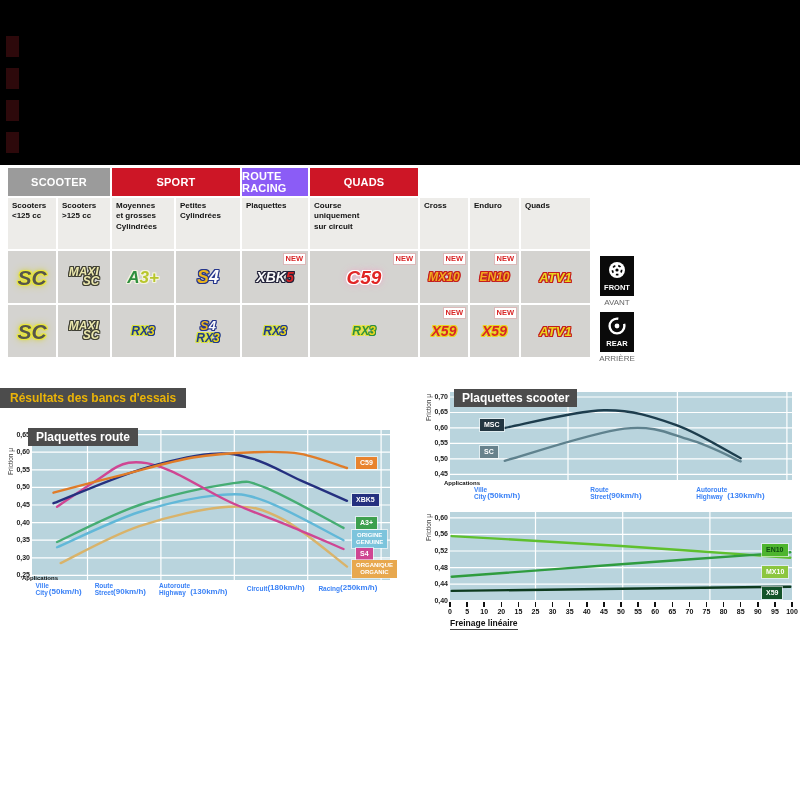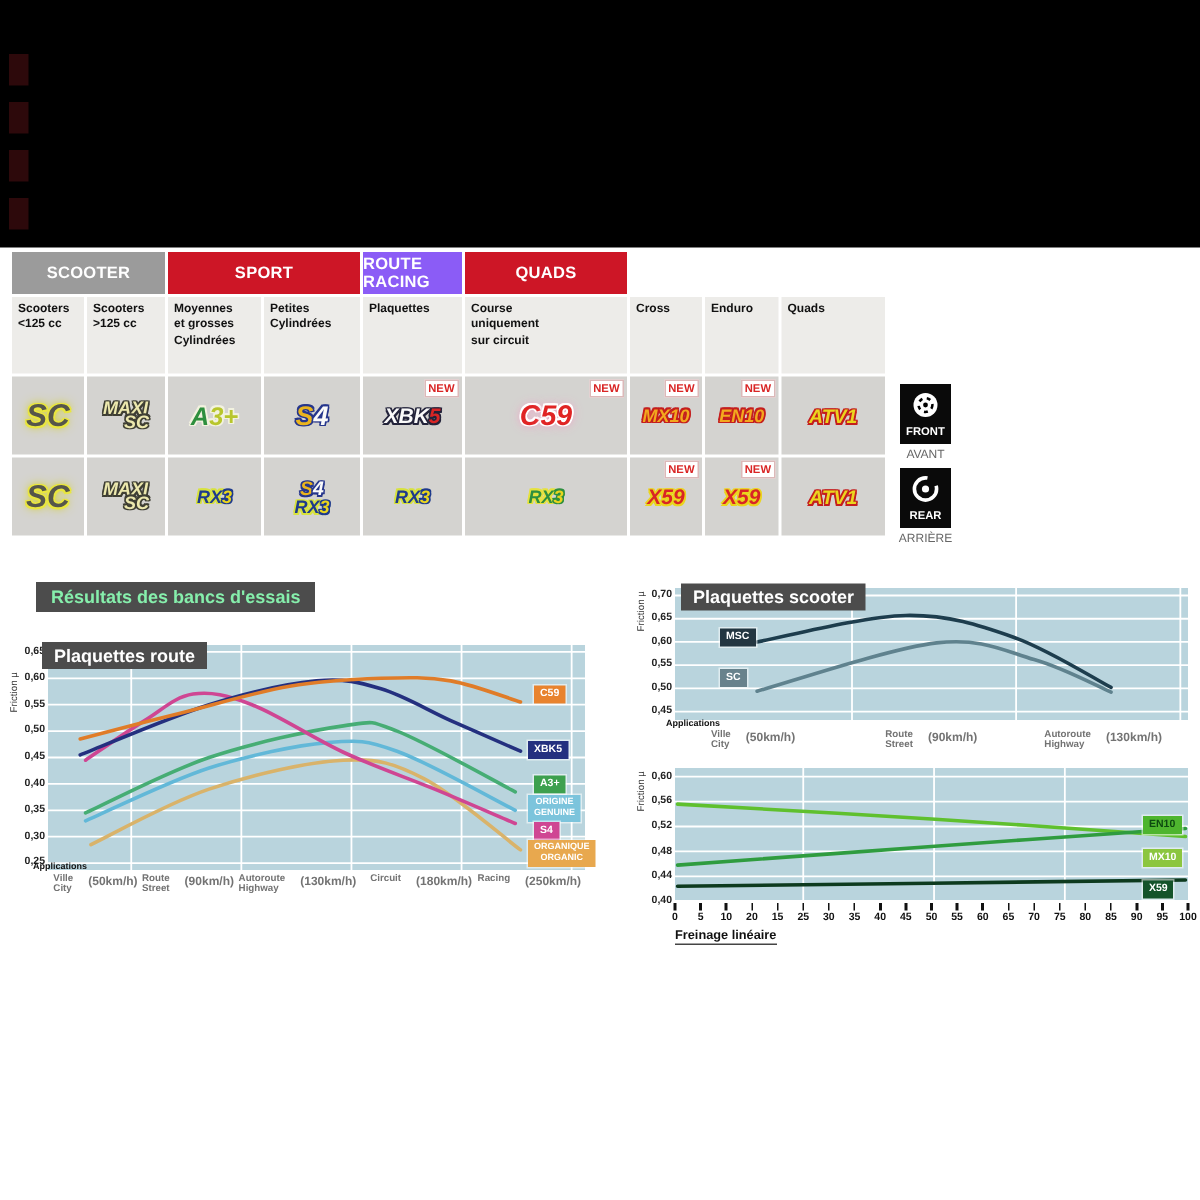--- a/index.html
+++ b/index.html
@@ -30,35 +30,35 @@
   .b-rx3{font-size:12px}
   .b-x59{font-size:14px}
 
   
   .sideblk{position:absolute;left:597px;width:40px;text-align:center}
   .sideicon{width:34px;height:40px;background:#0a0a0a;margin:0 auto;display:flex;flex-direction:column;align-items:center;justify-content:center}
   .sidelabel{color:#fff;font-size:7.5px;font-weight:bold;margin-top:-1px}
   .sidesub{color:#666;font-size:8px;margin-top:2px}
 
   
-  .results{position:absolute;left:24px;top:388px;background:#4c4c4c;color:#86efac;font-weight:bold;font-size:12px;padding:3px 10px}
+  .results{position:absolute;left:0;top:388px;background:#4c4c4c;color:#eab308;font-weight:bold;font-size:12px;padding:3px 10px}
   .chart{position:absolute}
   #chart-route{left:8px;top:424px;width:400px;height:200px}
   #chart-scooter{left:428px;top:386px;width:372px;height:118px}
   #chart-tt{left:428px;top:506px;width:372px;height:130px}
   .ctitle{position:absolute;background:#4c4c4c;color:#fff;font-weight:bold;font-size:12px;padding:2px 8px;z-index:3}
   #chart-route .ctitle{left:20px;top:4px}
   #chart-scooter .ctitle{left:26px;top:3px}
   #chart-tt .ctitle{left:26px;top:3px}
   .plot{position:absolute;z-index:1}
   .ytick{position:absolute;font-size:7px;font-weight:bold;color:#222;width:20px;text-align:right;z-index:2}
   .ylab{position:absolute;font-size:6.5px;color:#333;width:56px;text-align:center;transform:rotate(-90deg);z-index:2;white-space:nowrap}
   .leg{position:absolute;z-index:4;font-weight:bold;font-size:7px;color:#fff;padding:2px 4px;text-align:center;line-height:1.15;box-shadow:0 0 0 1px rgba(255,255,255,.55)}
   .leg div{display:block}
-  .xcat{position:absolute;display:flex;gap:10px;align-items:flex-start;color:#737373;z-index:2}
+  .xcat{position:absolute;display:flex;gap:0;align-items:flex-end;color:#3b82f6;z-index:2}
   .xcat .stack{display:flex;flex-direction:column;font-size:6.5px;font-weight:bold;line-height:1.1}
   .xcat .speed{font-size:8px;font-weight:bold;margin-top:1px}
   .applab{position:absolute;font-size:6px;font-weight:bold;color:#111;z-index:2}
   .xtick{position:absolute;width:14px;text-align:center;z-index:2}
   .xtick .tm{width:1.5px;height:5px;background:#111;margin:0 auto}
   .xtick .tn{font-size:7px;font-weight:bold;color:#111;margin-top:1px}
   .xlabel{position:absolute;font-size:8.5px;font-weight:bold;color:#111;border-bottom:1.5px solid #444;padding-bottom:1px;z-index:2}
 </style>
 </head>
 <body>

